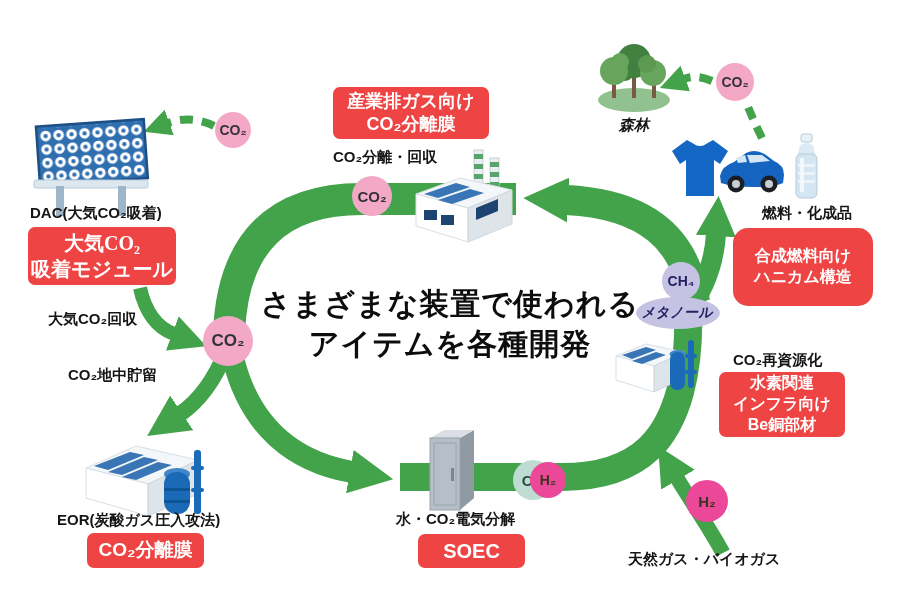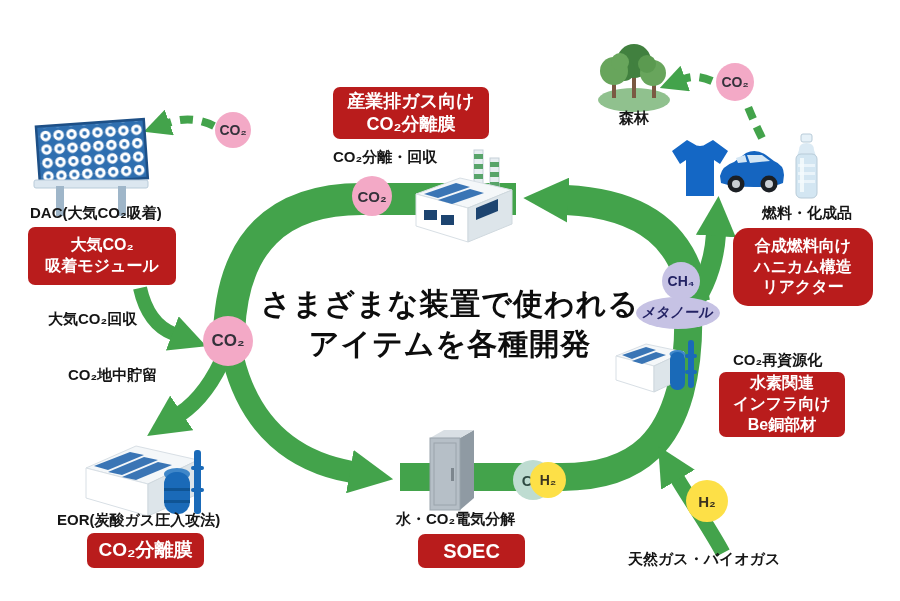--- a/index.html
+++ b/index.html
@@ -4,28 +4,28 @@
 <style>
   html,body{margin:0;padding:0;background:#fff;}
   .stage{position:relative;width:900px;height:601px;background:#ffffff;overflow:hidden;
          font-family:"Liberation Sans","DejaVu Sans",sans-serif;}
   .stage svg{position:absolute;left:0;top:0;}
   .lbl{position:absolute;font-weight:700;font-size:15px;color:#151515;white-space:nowrap;}
   .legend{position:absolute;left:28px;top:14px;font-weight:700;font-size:15.5px;
           line-height:1.25;color:#111;}
   .center-msg{position:absolute;left:230px;top:284px;width:440px;text-align:center;
           font-weight:700;font-size:30px;line-height:1.32;color:#0d0d0d;letter-spacing:1px;}
-  .box{position:absolute;background:#b91c1c;color:#ffffff;font-weight:700;text-align:center;
+  .box{position:absolute;background:#ef4444;color:#ffffff;font-weight:700;text-align:center;
        border-radius:7px;display:flex;flex-direction:column;justify-content:center;line-height:1.3;}
   .mol{position:absolute;border-radius:50%;display:flex;align-items:center;justify-content:center;
        font-weight:700;white-space:nowrap;color:#34313a;}
   .pink{background:#f3a9c6;}
   .lav{background:#c6c2e4;color:#232264;}
   .mint{background:#bedcd1;color:#2e4a42;}
-  .amber{background:#fde047;color:#3c3420;}
+  .amber{background:#ec4899;color:#3c3420;}
   .skew{display:inline-block;transform:skewX(-8deg);}
 </style>
 </head>
 <body>
 
 <div class="stage">
 
   <svg width="900" height="601" viewBox="0 0 900 601">
     <defs>
       <marker id="mMain" viewBox="0 0 10 10" refX="0.5" refY="5" markerWidth="1.5" markerHeight="1.5" orient="auto">
@@ -168,38 +168,37 @@
   <div class="center-msg">
     <div>さまざまな装置で使われる</div>
     <div>アイテムを各種開発</div>
   </div>
 
   <div class="lbl" style="left:30px;top:204px;">DAC(大気CO₂吸着)</div>
   <div class="lbl" style="left:48px;top:310px;">大気CO₂回収</div>
   <div class="lbl" style="left:68px;top:366px;">CO₂地中貯留</div>
   <div class="lbl" style="left:57px;top:511px;">EOR(炭酸ガス圧入攻法)</div>
   <div class="lbl" style="left:333px;top:148px;">CO₂分離・回収</div>
-  <div class="lbl" style="left:619px;top:109px;">森林</div>
+  <div class="lbl" style="left:619px;top:116px;font-style:italic;">森林</div>
   <div class="lbl" style="left:762px;top:204px;">燃料・化成品</div>
   <div class="lbl" style="left:733px;top:351px;">CO₂再資源化</div>
   <div class="lbl" style="left:396px;top:510px;">水・CO₂電気分解</div>
   <div class="lbl" style="left:628px;top:550px;">天然ガス・バイオガス</div>
 
-  <div class="box" style="left:28px;top:227px;width:148px;height:58px;font-size:16px;">
+  <div class="box" style="left:28px;top:227px;width:148px;height:58px;font-size:20px;font-family:Liberation Serif, serif;">
     <div>大気CO₂</div>
     <div>吸着モジュール</div>
   </div>
   <div class="box" style="left:333px;top:87px;width:156px;height:52px;font-size:18px;">
     <div>産業排ガス向け</div>
     <div>CO₂分離膜</div>
   </div>
   <div class="box" style="left:733px;top:228px;width:140px;height:78px;font-size:16px;border-radius:15px;">
     <div>合成燃料向け</div>
     <div>ハニカム構造</div>
-    <div>リアクター</div>
   </div>
   <div class="box" style="left:719px;top:372px;width:126px;height:65px;font-size:16px;">
     <div>水素関連</div>
     <div>インフラ向け</div>
     <div>Be銅部材</div>
   </div>
   <div class="box" style="left:87px;top:533px;width:117px;height:35px;font-size:19px;">
     <div>CO₂分離膜</div>
   </div>
   <div class="box" style="left:418px;top:534px;width:107px;height:34px;font-size:20px;">

